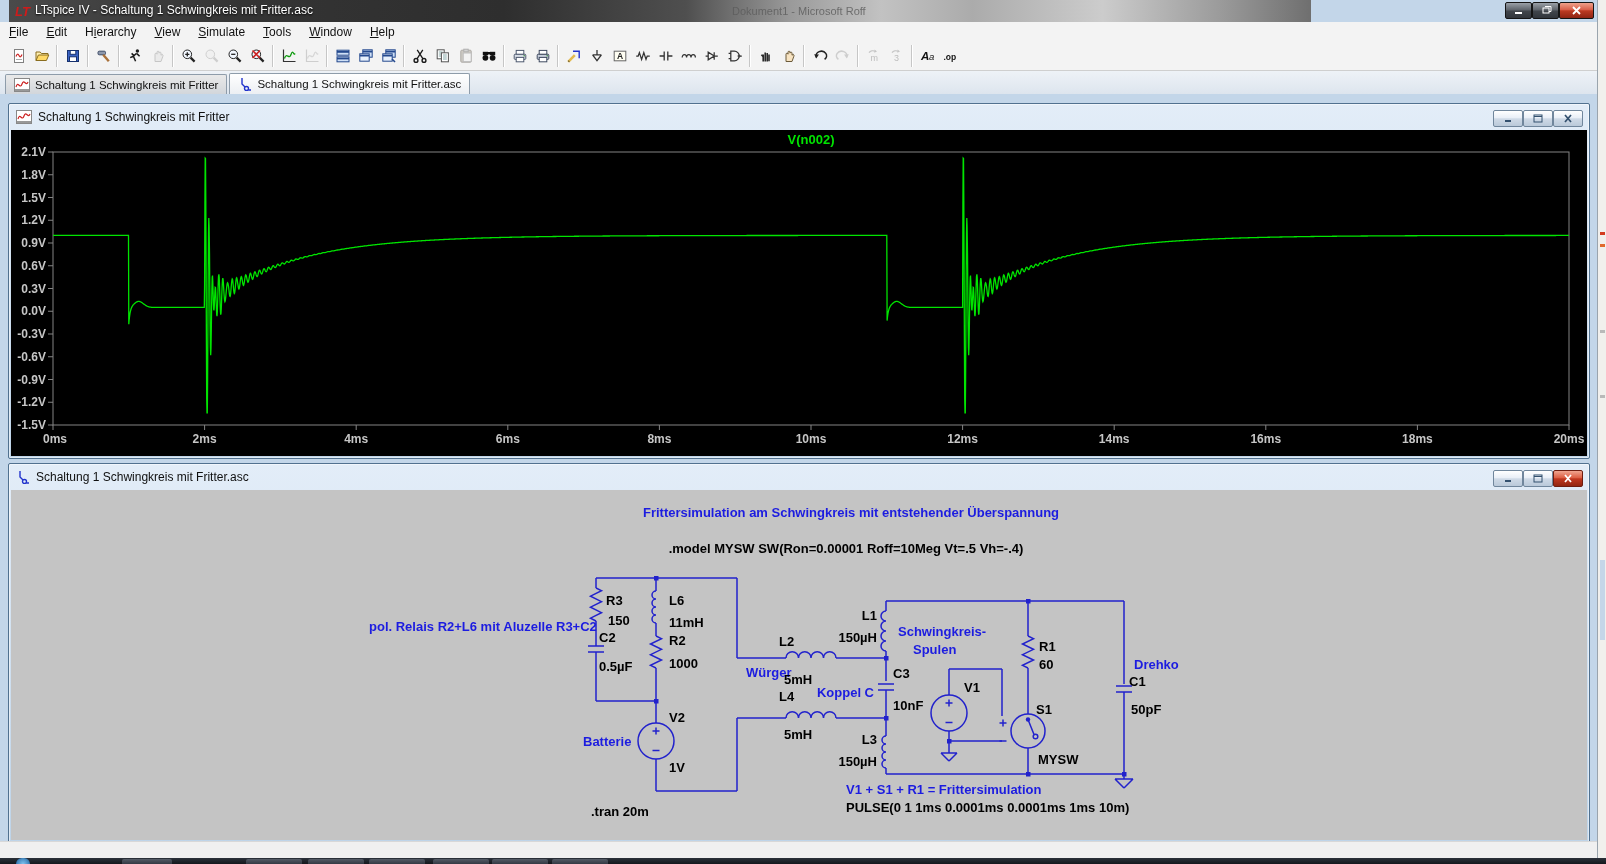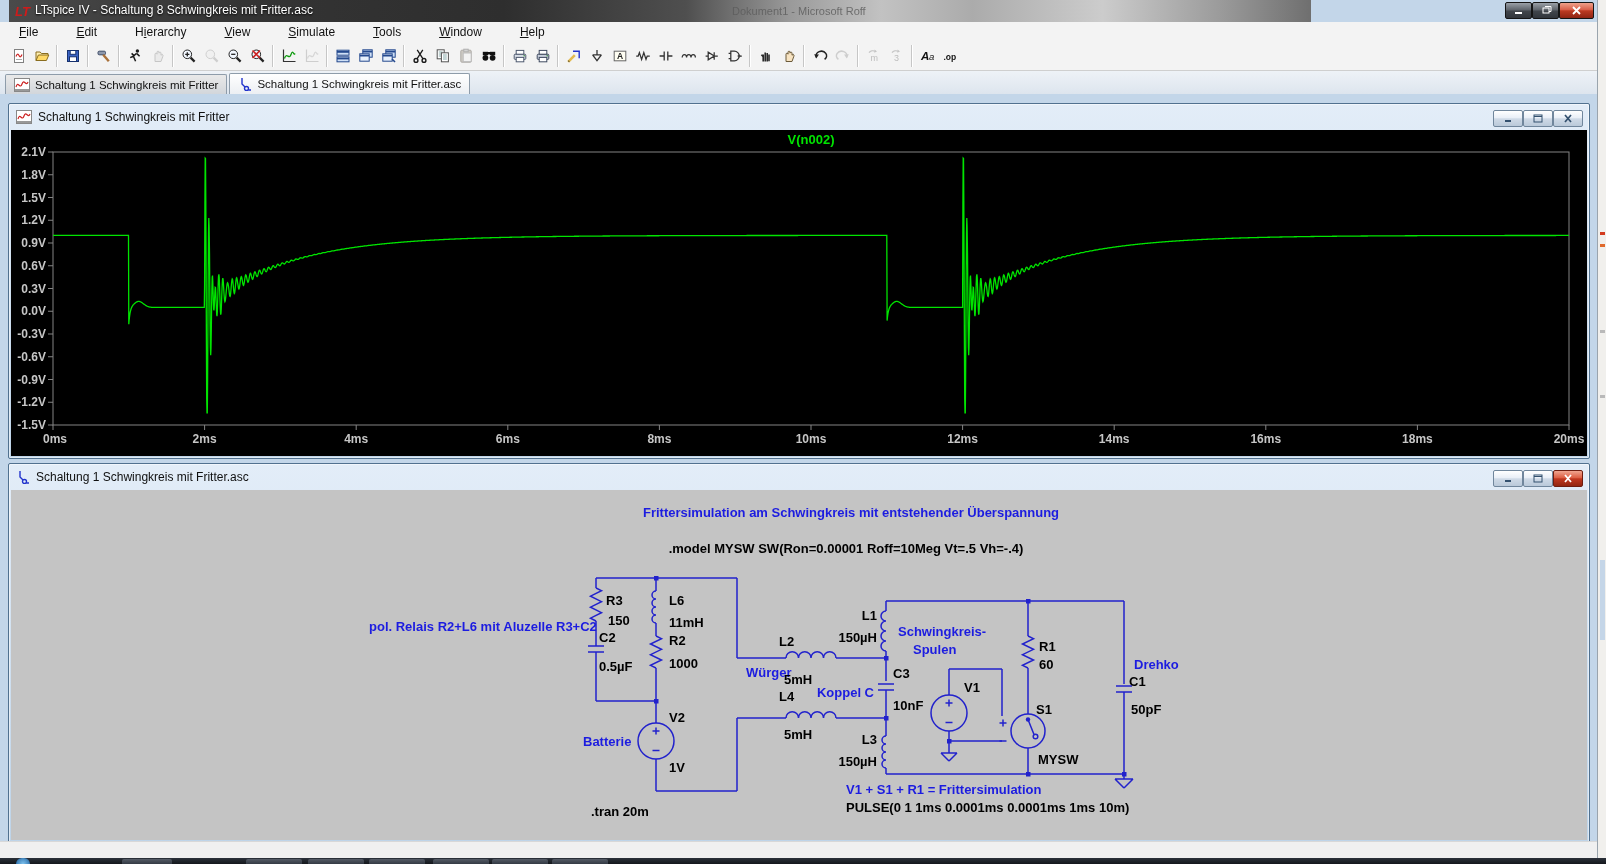--- a/index.html
+++ b/index.html
@@ -13,21 +13,21 @@
   #titlebar .bgword{position:absolute;left:723px;top:5px;color:#5b5b5b;font-size:11px;filter:blur(.6px);opacity:.8;}
   .capbtn{position:absolute;top:2px;height:15px;border:1px solid #151515;border-radius:2px;
     background:linear-gradient(#9aa0a7,#5c6168 48%,#41464c 52%,#31353b);}
   .capbtn.close-main{background:linear-gradient(#efa18b,#d9604a 45%,#bc3a22 52%,#8e2413);}
   .childbtn{position:absolute;height:15px;border:1px solid #70869c;border-radius:2px;
     background:linear-gradient(#ffffff,#e9eff7 45%,#cfdae7 52%,#bac9d9);}
   .childbtn.close-active{background:linear-gradient(#f0a590,#dd5f44 45%,#c03ategy 0,#c0371f 52%,#922611);border-color:#6e1d10;}
   
   #menubar{position:absolute;left:0;top:22px;width:1597px;height:20px;background:#f3f3f3;
     border-bottom:1px solid #dcdcdc;display:flex;align-items:center;font-size:12px;color:#111;}
-  .menu-item{padding:2px 19px;}
+  .menu-item{padding:2px 9px;}
   .menu-item u{text-decoration:underline;}
   #toolbar{position:absolute;left:0;top:42px;width:1597px;height:29px;background:#f3f3f3;
     border-bottom:1px solid #cfcfcf;display:flex;align-items:center;padding-left:4px;box-sizing:border-box;}
   .tgroup{display:flex;align-items:center;padding:0 3px;}
   .tsep{width:1px;height:22px;background:#c6c6c6;border-right:1px solid #fff;}
   .tbtn{width:23px;height:24px;display:flex;align-items:center;justify-content:center;}
   .tbtn.disabled{opacity:.5;filter:grayscale(80%);}
   #tabbar{position:absolute;left:0;top:71px;width:1597px;height:23px;
     background:linear-gradient(#eef2f7,#dde5ee);display:flex;align-items:flex-end;padding-left:5px;box-sizing:border-box;}
   .tab{height:19px;display:flex;align-items:center;gap:5px;padding:0 8px;font-size:11.5px;color:#111;
@@ -55,21 +55,21 @@
 </style>
 </head>
 <body>
 
 <div id="screen">
 
   <div id="titlebar">
     <svg style="position:absolute;left:6px;top:3px" width="16" height="16">
       <text x="0" y="13" font-size="13" font-weight="bold" font-style="italic" fill="#cf1b1b">LT</text>
     </svg>
-    <span class="ttext">LTspice IV - Schaltung 8 Schwingkreis mit Fritter.asc</span>
+    <span class="ttext">LTspice IV - Schaltung 1 Schwingkreis mit Fritter.asc</span>
     <span class="bgword">Dokument1 - Microsoft Roff</span>
     <div class="capbtn" style="left:1496px;width:25px">
       <svg width="25" height="15">
           <path d="M9 10 H16" stroke="#fff" stroke-width="2"></path>
         </svg></div>
     <div class="capbtn" style="left:1523px;width:25px">
       <svg width="25" height="15">
           <rect x="10" y="5" width="6" height="5" fill="none" stroke="#fff"></rect>
           <path d="M12 3.5 h6 v5 h-2" fill="none" stroke="#fff"></path>
         </svg></div>

